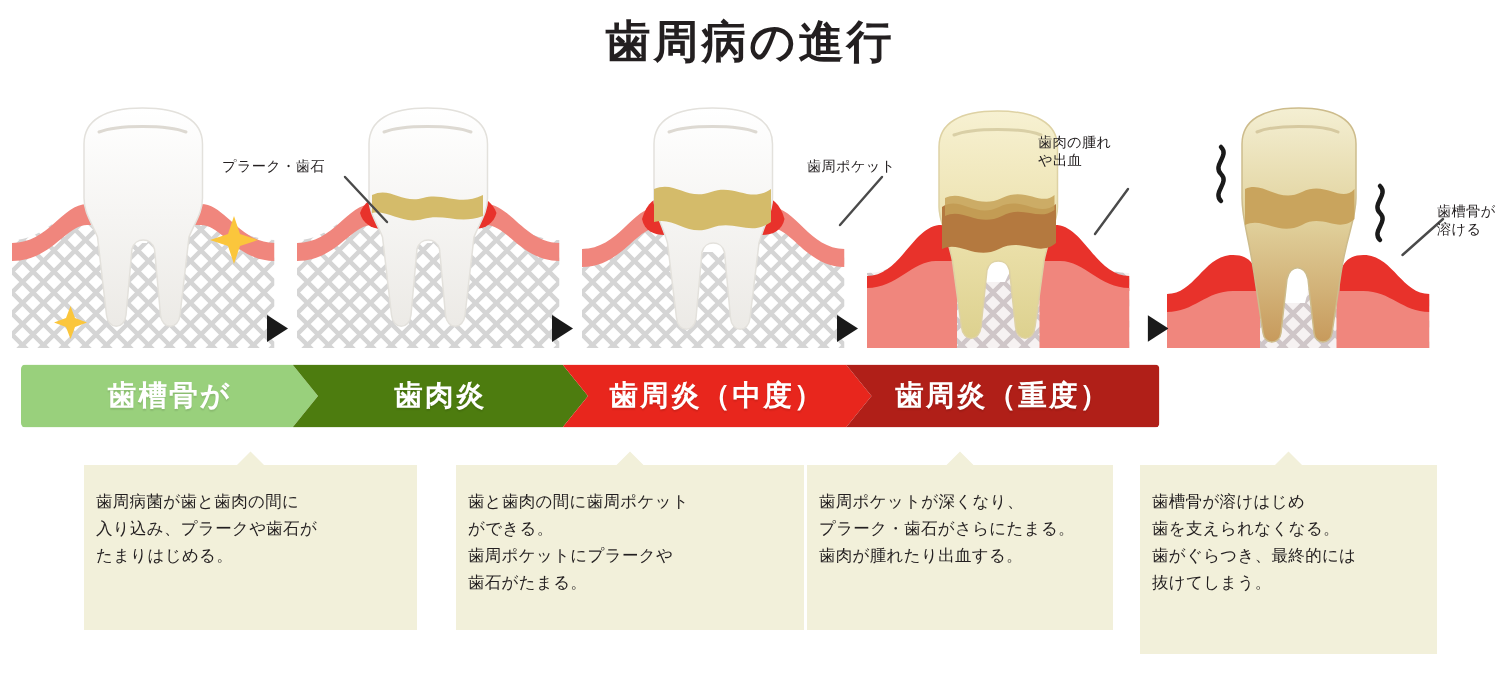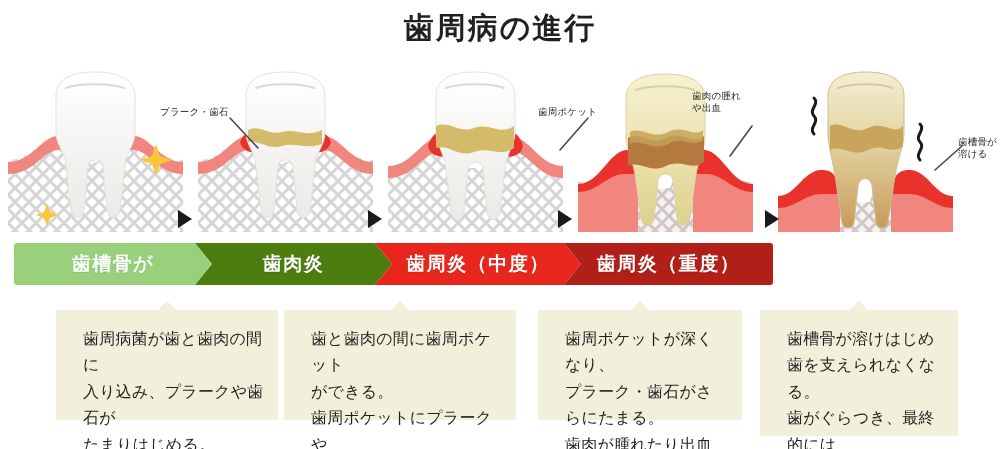--- a/index.html
+++ b/index.html
@@ -99,24 +99,24 @@
     margin-left: -17px;
     border-radius: 0 3px 3px 0;
     font-family: Liberation Mono, monospace;
   }
 
   
   .desc-box {
     position: absolute;
     top: 310px;
     background: #f2f0da;
-    font-size: 16px;
+    font-size: 11px;
     line-height: 1.65;
     color: #231f20;
-    padding: 16px 14px 14px 27px;
+    padding: 16px 14px 14px 8px;
     box-sizing: border-box;
     white-space: pre-line;
     letter-spacing: .2px;
   }
   .desc-box::before {
     content: "";
     position: absolute;
     top: -9px;
     left: 50%;
     margin-left: -9px;
@@ -270,21 +270,21 @@
 
 <svg width="1000" height="260" style="position:absolute;top:0;left:0;pointer-events:none">
   <g stroke="#4a4a4a" stroke-width="1.6" fill="none" stroke-linecap="round">
     <line x1="230" y1="118" x2="258" y2="148"></line>
     <line x1="588" y1="118" x2="560" y2="150"></line>
     <line x1="752" y1="126" x2="730" y2="156"></line>
     <line x1="962" y1="146" x2="935" y2="170"></line>
   </g>
 </svg>
 
-<div class="callout" style="left:160px; top:106px">プラーク・歯石</div>
+<div class="callout" style="left:148px; top:106px">プラーク・歯石</div>
 <div class="callout" style="left:538px; top:106px">歯周ポケット</div>
 <div class="callout" style="left:692px; top:90px">歯肉の腫れ
 や出血</div>
 <div class="callout" style="left:958px; top:136px">歯槽骨が
 溶ける</div>
 
 <div id="stage-banner">
   <div class="banner-seg first" style="flex:0 0 198px; background:#99d07c">
     <span>歯槽骨が</span>
   </div>
@@ -295,21 +295,21 @@
     <span>歯周炎（中度）</span>
   </div>
   <div class="banner-seg last" style="flex:0 0 209px; background:#b01f18">
     <span>歯周炎（重度）</span>
   </div>
 </div>
 
 <div class="desc-box" style="left:56px; width:222px; height:110px">歯周病菌が歯と歯肉の間に
 入り込み、プラークや歯石が
 たまりはじめる。</div>
-<div class="desc-box" style="left:284px; width:232px; height:110px">歯と歯肉の間に歯周ポケット
+<div class="desc-box" style="left:304px; width:232px; height:110px">歯と歯肉の間に歯周ポケット
 ができる。
 歯周ポケットにプラークや
 歯石がたまる。</div>
 <div class="desc-box" style="left:538px; width:204px; height:110px">歯周ポケットが深くなり、
 プラーク・歯石がさらにたまる。
 歯肉が腫れたり出血する。</div>
 <div class="desc-box" style="left:760px; width:198px; height:126px">歯槽骨が溶けはじめ
 歯を支えられなくなる。
 歯がぐらつき、最終的には
 抜けてしまう。</div>

